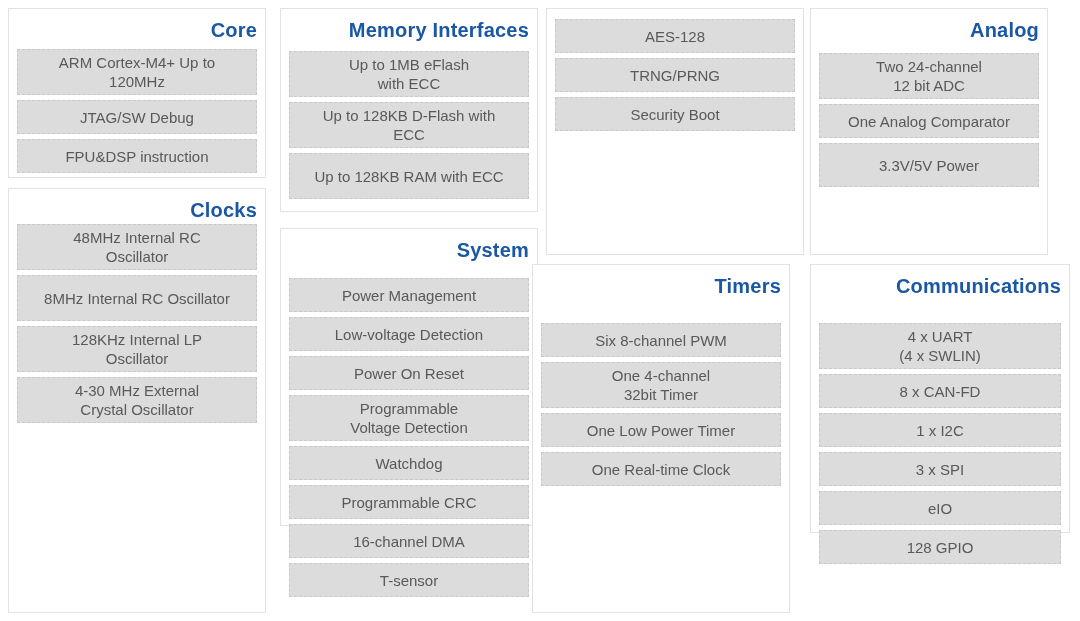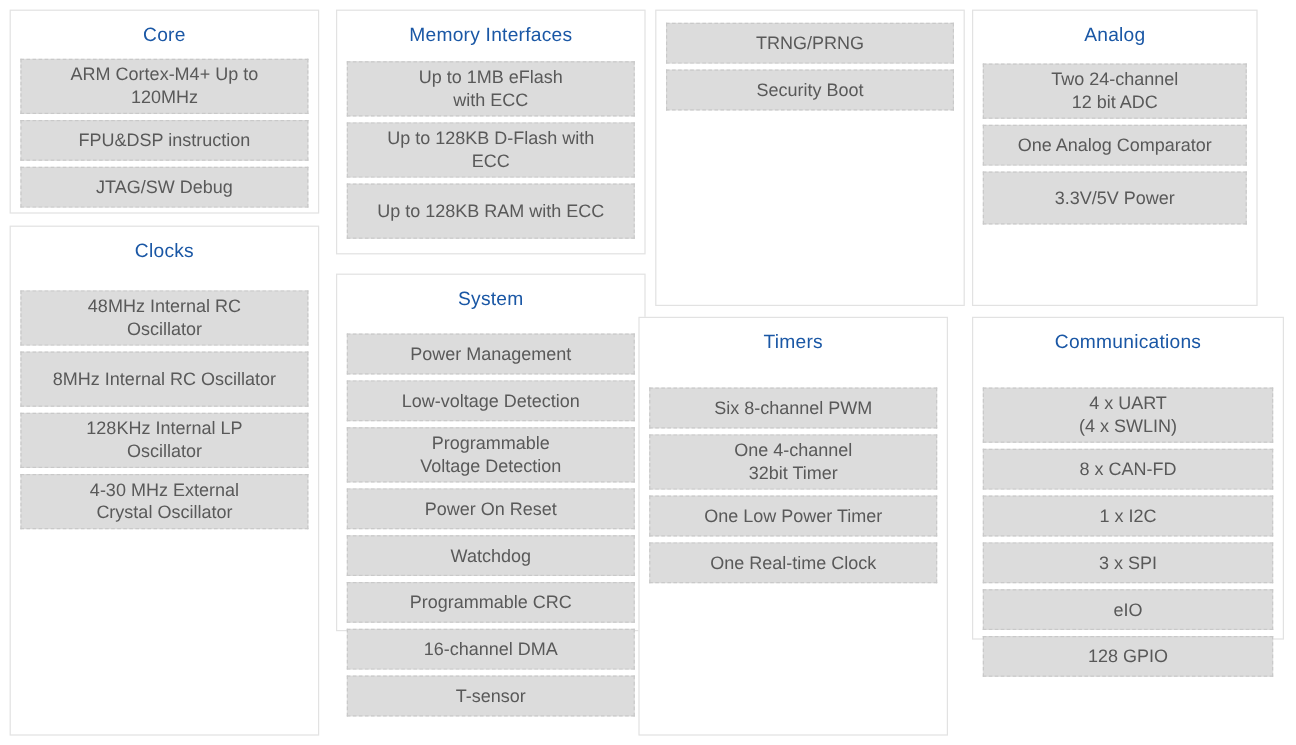--- a/index.html
+++ b/index.html
@@ -14,23 +14,23 @@
   .panel{
     position:absolute;
     background:#ffffff;
     border:1px solid #e2e2e2;
     box-sizing:border-box;
     padding:10px 8px 0 8px;
   }
   .panel-title{
     height:22px;
     line-height:22px;
-    text-align:center;
-    font-size:16px;
-    font-weight:normal;
+    text-align:right;
+    font-size:20px;
+    font-weight:bold;
     color:#1a57a5;
     letter-spacing:0.2px;
   }
   .box{
     background:#dcdcdc;
     border:1px dashed #c9c9c9;
     box-sizing:border-box;
     color:#595959;
     font-size:15px;
     line-height:19px;
@@ -48,39 +48,39 @@
   .p-core   {left:8px;  top:8px;   width:258px; height:170px;}
   .p-clocks {left:8px;  top:188px; width:258px; height:425px;}
   .p-memory {left:280px; top:8px;  width:258px; height:204px;}
   .p-system {left:280px; top:228px;width:258px; height:298px;}
   .p-she    {left:546px; top:8px;  width:258px; height:247px;}
   .p-timers {left:532px; top:264px;width:258px; height:349px;}
   .p-analog {left:810px; top:8px;  width:238px; height:247px;}
   .p-comms  {left:810px; top:264px;width:260px; height:269px;}
   
   .p-core   .panel-title{margin-bottom:8px;}
-  .p-clocks .panel-title{margin-bottom:21px;}
+  .p-clocks .panel-title{margin-bottom:3px;}
   .p-memory .panel-title{margin-bottom:10px;}
   .p-system .panel-title{margin-bottom:17px;}
   .p-she    .panel-title{margin-bottom:17px;}
   .p-timers .panel-title{margin-bottom:26px;}
   .p-analog .panel-title{margin-bottom:12px;}
   .p-comms  .panel-title{margin-bottom:26px;}
 </style>
 </head>
 <body>
 
 <div class="canvas">
 
   <div class="panel p-core">
     <div class="panel-title">Core</div>
     <div class="box tall">ARM Cortex-M4+ Up to
 120MHz</div>
+    <div class="box">JTAG/SW Debug</div>
     <div class="box">FPU&amp;DSP instruction</div>
-    <div class="box">JTAG/SW Debug</div>
   </div>
 
   <div class="panel p-clocks">
     <div class="panel-title">Clocks</div>
     <div class="box tall">48MHz Internal RC
 Oscillator</div>
     <div class="box tall">8MHz Internal RC Oscillator</div>
     <div class="box tall">128KHz Internal LP
 Oscillator</div>
     <div class="box tall">4-30 MHz External
@@ -93,30 +93,31 @@
 with ECC</div>
     <div class="box tall">Up to 128KB D-Flash with
 ECC</div>
     <div class="box tall">Up to 128KB RAM with ECC</div>
   </div>
 
   <div class="panel p-system">
     <div class="panel-title">System</div>
     <div class="box">Power Management</div>
     <div class="box">Low-voltage Detection</div>
+    <div class="box">Power On Reset</div>
     <div class="box tall">Programmable
 Voltage Detection</div>
-    <div class="box">Power On Reset</div>
     <div class="box">Watchdog</div>
     <div class="box">Programmable CRC</div>
     <div class="box">16-channel DMA</div>
     <div class="box">T-sensor</div>
   </div>
 
   <div class="panel p-she">
+    <div class="box">AES-128</div>
     <div class="box">TRNG/PRNG</div>
     <div class="box">Security Boot</div>
   </div>
 
   <div class="panel p-timers">
     <div class="panel-title">Timers</div>
     <div class="box">Six 8-channel PWM</div>
     <div class="box tall">One 4-channel
 32bit Timer</div>
     <div class="box">One Low Power Timer</div>

